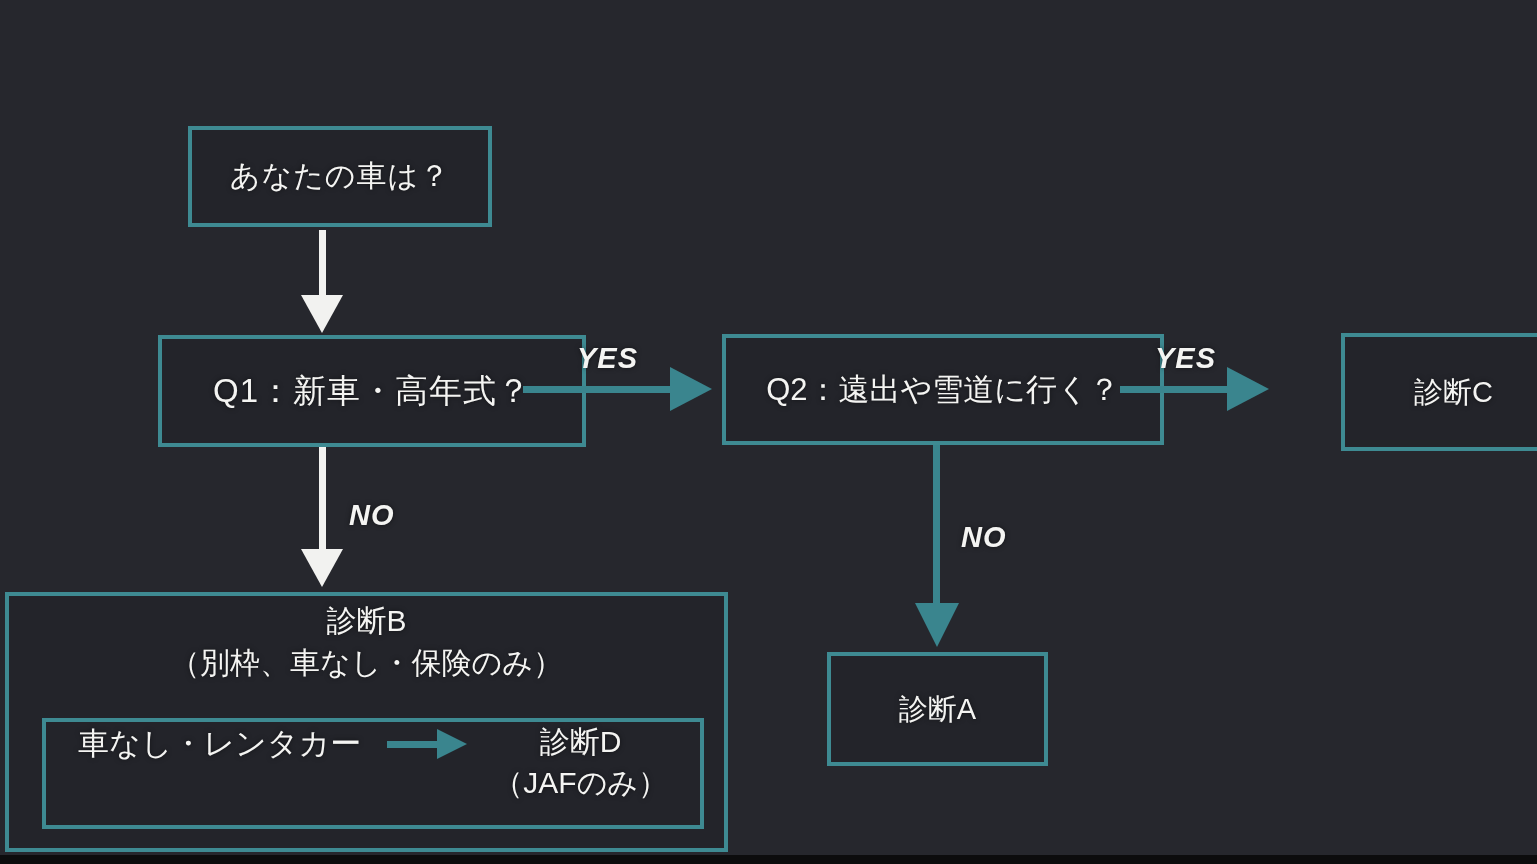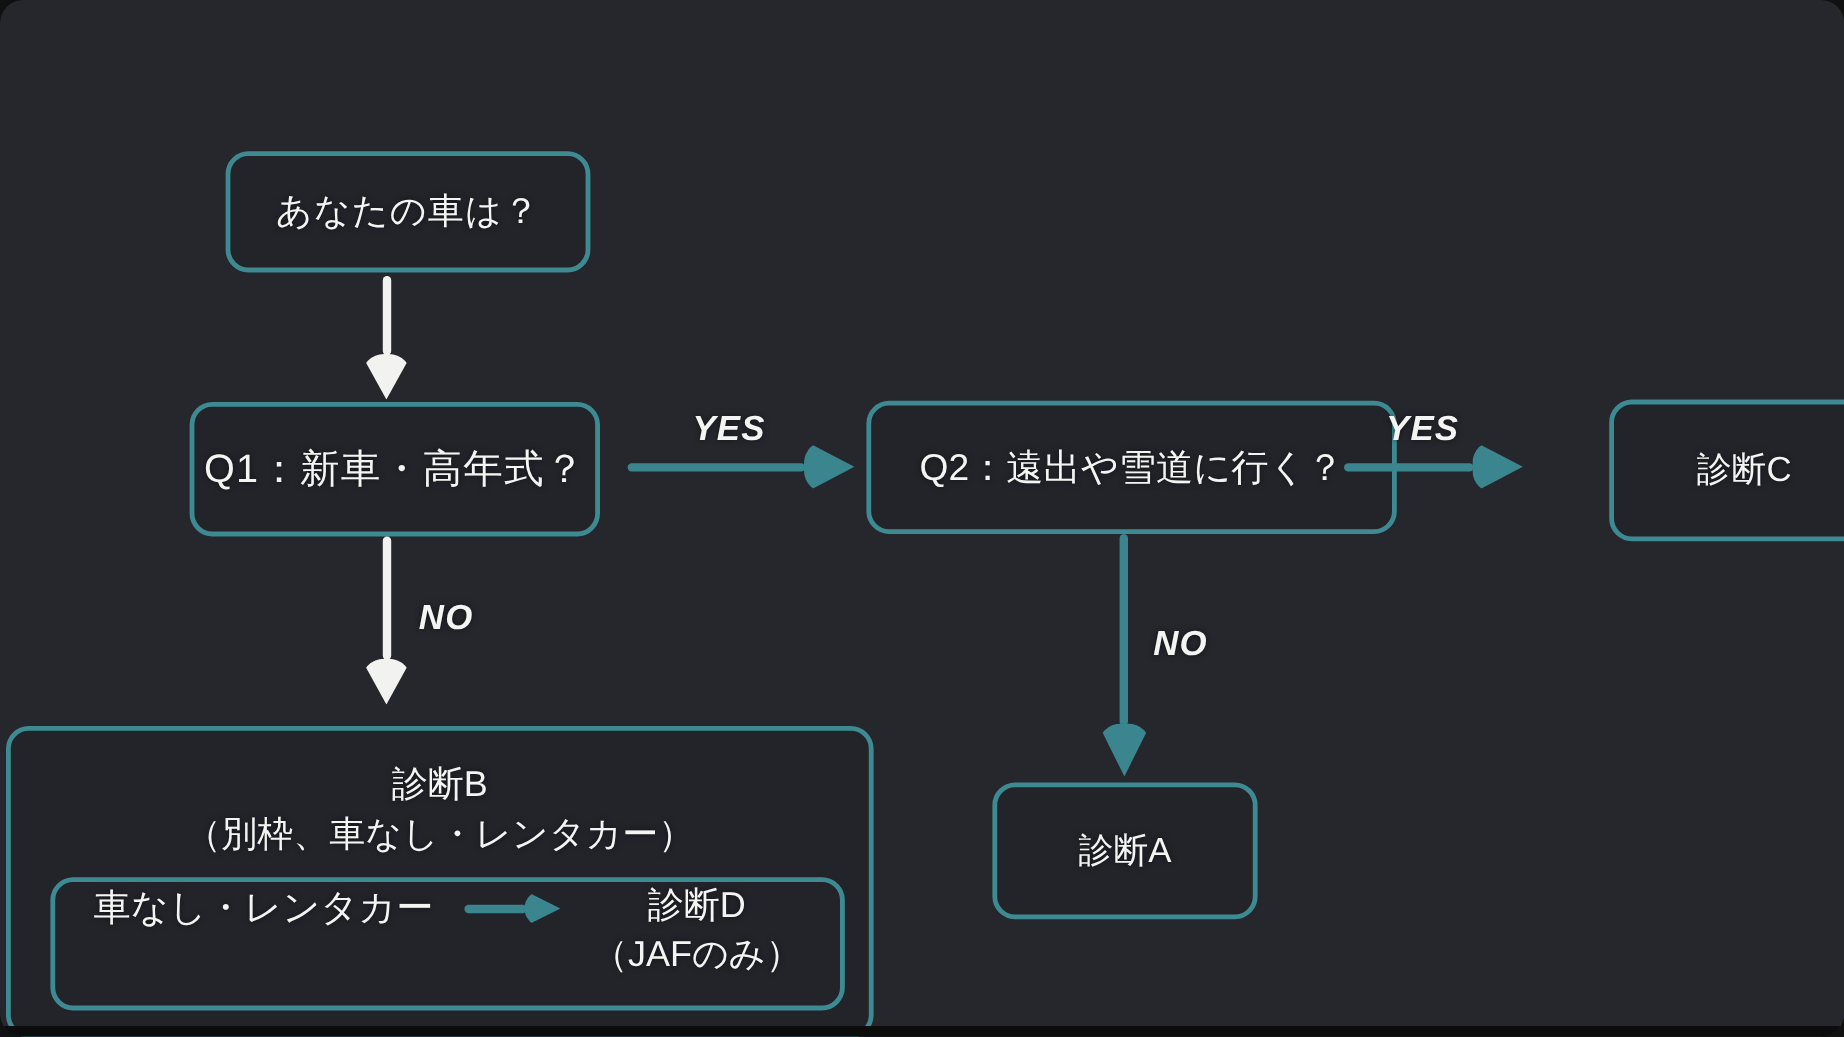--- a/index.html
+++ b/index.html
@@ -2,21 +2,21 @@
 <html><head>
 <meta charset="utf-8">
 <style>
   :root {
     --bg: #26272d;
     --teal: #3e8a92;
     --teal-arrow: #3a858e;
     --white: #f4f4f2;
     --warrow: #f2f2f0;
   }
-  * { margin: 0; padding: 0; box-sizing: border-box; border-radius: 19px; }
+  * { margin: 0; padding: 0; box-sizing: border-box; }
   html, body { background: #111; }
   body { font-family: "Liberation Sans", "DejaVu Sans", sans-serif; }
   .canvas {
     position: relative;
     width: 1537px;
     height: 864px;
     background: var(--bg);
     overflow: hidden;
   }
   
@@ -26,31 +26,30 @@
     background: rgba(0,0,0,0.06);
     color: var(--white);
     display: flex;
     flex-direction: column;
     align-items: center;
     justify-content: center;
     text-align: center;
     text-shadow: 0 0 5px rgba(0,0,0,0.55);
   }
   .node-start   { left: 188px; top: 126px; width: 304px; height: 101px; font-size: 30px; letter-spacing: 1px; }
-  .node-q1      { left: 158px; top: 335px; width: 342px; height: 112px; font-size: 33px; letter-spacing: 1px; }
+  .node-q1      { left: 158px; top: 335px; width: 428px; height: 112px; font-size: 33px; letter-spacing: 1px; }
   .node-q2      { left: 722px; top: 334px; width: 442px; height: 111px; font-size: 31px; }
   .node-diag-c  { left: 1341px; top: 333px; width: 225px; height: 118px; font-size: 29px; line-height: 1.48; }
   .node-diag-a  { left: 827px;  top: 652px; width: 221px; height: 114px; font-size: 29px; line-height: 1.48; gap: 16px; }
   .node-diag-b  {
     left: 5px; top: 592px; width: 723px; height: 260px;
     justify-content: flex-start;
-    padding-top: 24px;
+    padding-top: 4px;
     font-size: 30px;
     line-height: 1.4;
-    margin-top: 13px;
   }
   .inner-node {
     position: absolute;
     left: 33px; top: 122px;
     width: 662px; height: 111px;
     border: 4px solid var(--teal);
     display: flex;
     flex-direction: row;
     align-items: flex-start;
     justify-content: center;
@@ -177,21 +176,21 @@
   </div>
 
   <div>
     <div class="vline white-fill a-q1-b-line"></div>
     <div class="head-down white-tip a-q1-b-head"></div>
   </div>
   <div class="edge-label lbl-no-q1">NO</div>
 
   <div class="node node-diag-b">
     <span>診断B</span>
-    <span>（別枠、車なし・レンタカー）</span>
+    <span>（別枠、車なし・保険のみ）</span>
 
     <div class="inner-node">
       <span>車なし・レンタカー</span>
       <div class="inner-arrow">
         <div class="hline teal-fill"></div>
         <div class="head-right"></div>
       </div>
       <div class="inner-right">
         <div>診断D</div>
         <div>（JAFのみ）</div>

